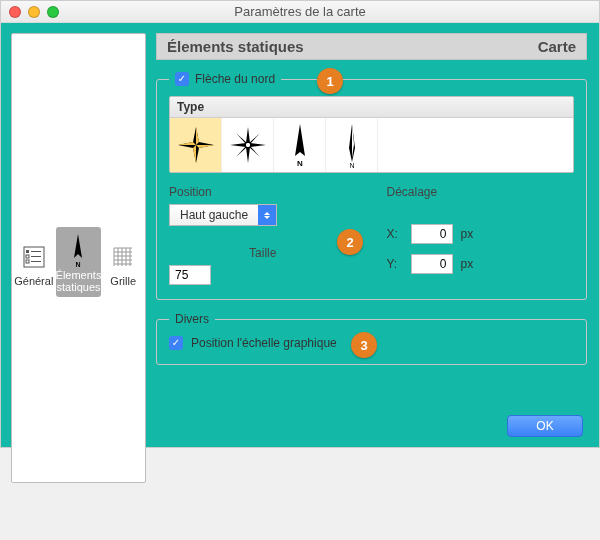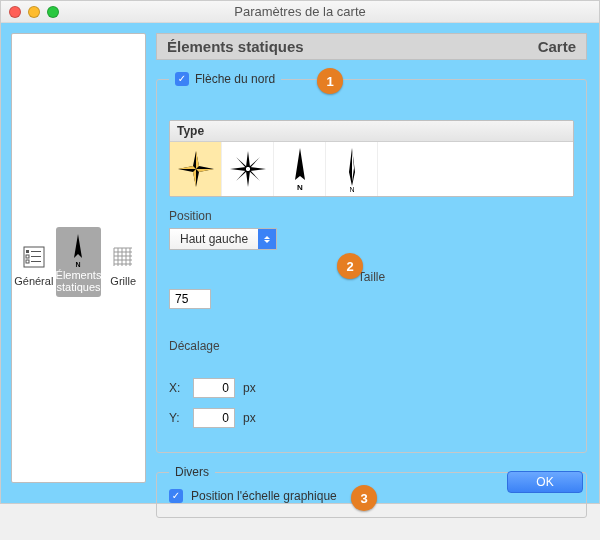--- a/index.html
+++ b/index.html
@@ -8,22 +8,22 @@
     font-family: -apple-system, "Helvetica Neue", Arial, sans-serif;
     font-size: 12px;
     background: #f0f0f0;
     color: #333;
     width: 600px;
     height: 540px;
     overflow: hidden;
   }
   .window {
     width: 600px;
-    height: 504px;
-    background: #7dd3fc;
+    height: 448px;
+    background: #14b8a6;
     position: relative;
     border: 1px solid #ccc;
   }
   .titlebar {
     height: 22px;
     background: linear-gradient(#f7f7f7, #e9e9e9);
     border-bottom: 1px solid #d9d9d9;
     display: flex;
     align-items: center;
     position: relative;
@@ -115,21 +115,20 @@
     display: inline-flex;
     align-items: center;
     justify-content: center;
     color: #fff;
     font-size: 10px;
     line-height: 1;
   }
   .typebox {
     border: 1px solid #bfbfbf;
     border-radius: 2px;
-    margin-top: 24px;
   }
   .type-head {
     background: linear-gradient(#f4f4f4,#e4e4e4);
     border-bottom: 1px solid #cfcfcf;
     padding: 3px 7px;
     font-weight: 600;
     font-size: 12px;
   }
   .type-row {
     display: flex;
@@ -142,21 +141,20 @@
     display: flex;
     align-items: center;
     justify-content: center;
     border-right: 1px solid #eee;
   }
   .type-cell.selected { background: #ffe9a8; }
   .controls {
     display: flex;
     margin-top: 12px;
     gap: 30px;
-    flex-direction: column;
   }
   .col { flex: 1; }
   .label { font-size: 12px; color: #444; margin-bottom: 5px; }
   .select {
     display: inline-flex;
     align-items: center;
     border: 1px solid #bbb;
     border-radius: 0;
     background: linear-gradient(#fff,#f1f1f1);
     height: 22px;

